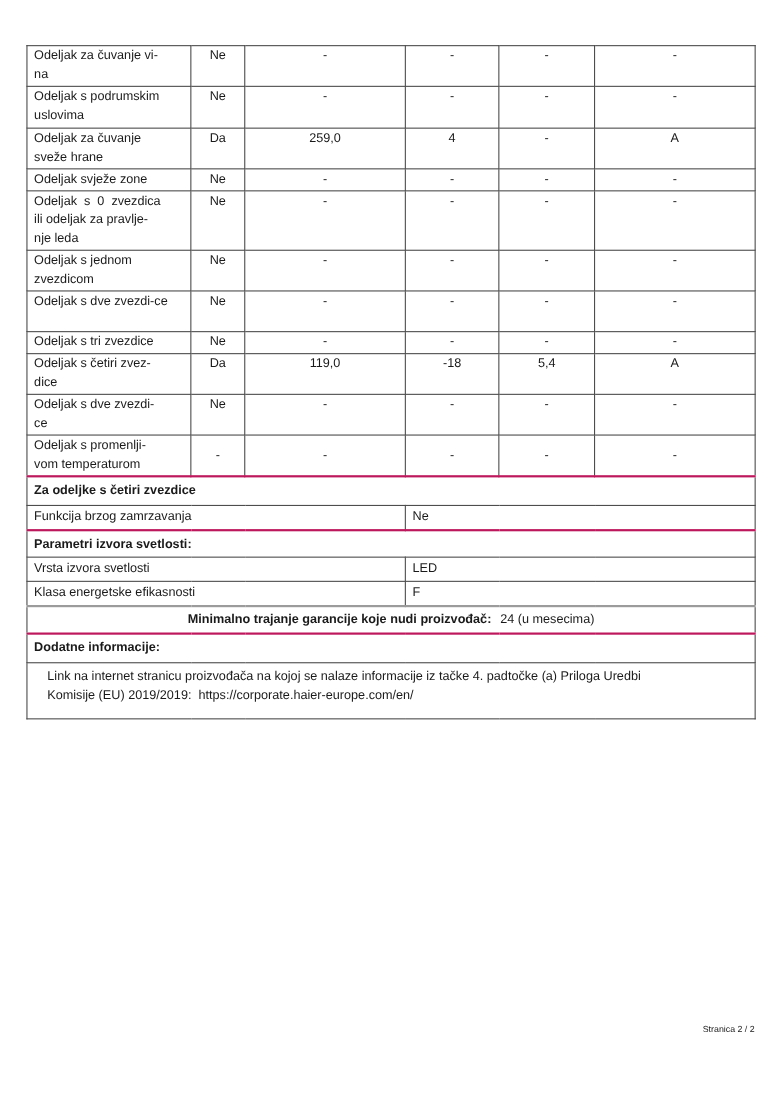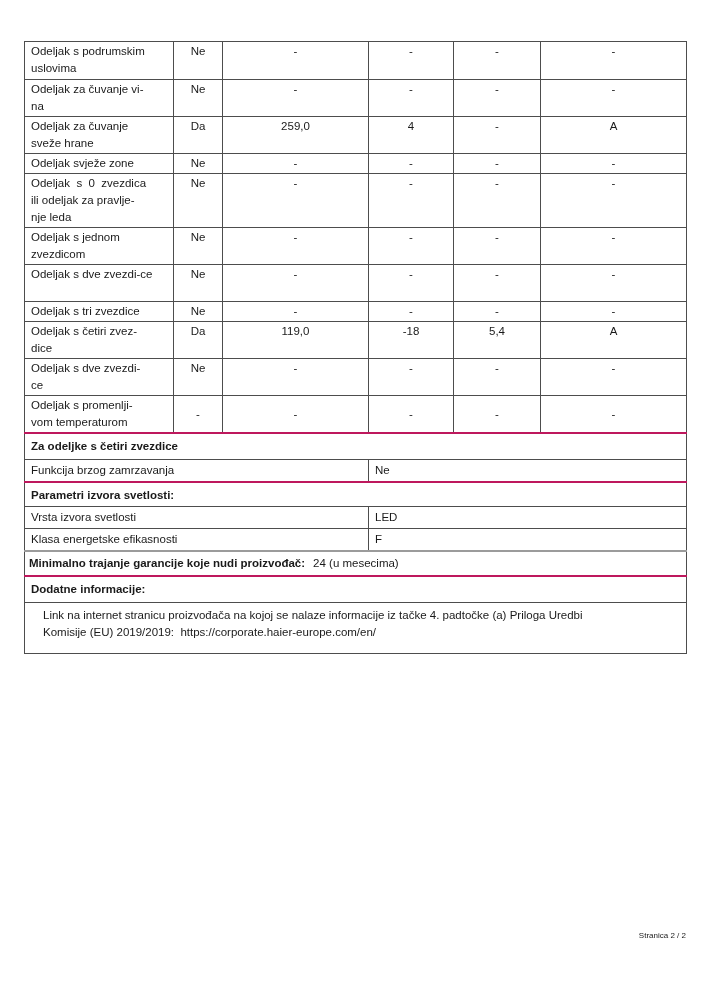--- a/index.html
+++ b/index.html
@@ -30,20 +30,21 @@
   tr.va-mid td.flag-cell, tr.va-mid td.val-cell { vertical-align: middle; }
   tr.sec-row td {
     border-top: 2px solid #be185d;
     font-weight: bold;
     padding: 4px 6px 2px 6px;
   }
   tr.kv-row td { padding: 2px 6px; }
   tr.warranty-row td {
     border-top: 2px solid #9b9b9b;
     padding: 3px 4px;
+    text-align: center;
   }
   tr.warranty-row .w-label { font-weight: bold; }
   tr.warranty-row .w-value { margin-left: 8px; font-weight: normal; }
   tr.link-row td { padding: 4px 18px; white-space: pre-wrap; }
   .page-footer {
     position: absolute;
     top: 931px; right: 22px;
     font-size: 8px;
     color: #1a1a1a;
     padding-left: 48px;
@@ -55,32 +56,32 @@
 <table class="fiche">
   <colgroup>
     <col style="width:149px">
       <col style="width:49px">
       <col style="width:146px">
     <col style="width:85px">
       <col style="width:87px">
       <col style="width:146px">
   </colgroup>
   <tbody>
-    <tr style="height:38px">
-      <td class="label-cell">Odeljak s podrumskim
-uslovima</td>
+    <tr style="height:37px">
+      <td class="label-cell">Odeljak za čuvanje vi-
+na</td>
       <td class="flag-cell">Ne</td>
       <td class="val-cell">-</td>
       <td class="val-cell">-</td>
       <td class="val-cell">-</td>
       <td class="val-cell">-</td>
     </tr>
-    <tr style="height:37px">
-      <td class="label-cell">Odeljak za čuvanje vi-
-na</td>
+    <tr style="height:38px">
+      <td class="label-cell">Odeljak s podrumskim
+uslovima</td>
       <td class="flag-cell">Ne</td>
       <td class="val-cell">-</td>
       <td class="val-cell">-</td>
       <td class="val-cell">-</td>
       <td class="val-cell">-</td>
     </tr>
     <tr style="height:37px">
       <td class="label-cell">Odeljak za čuvanje
 sveže hrane</td>
       <td class="flag-cell">Da</td>

